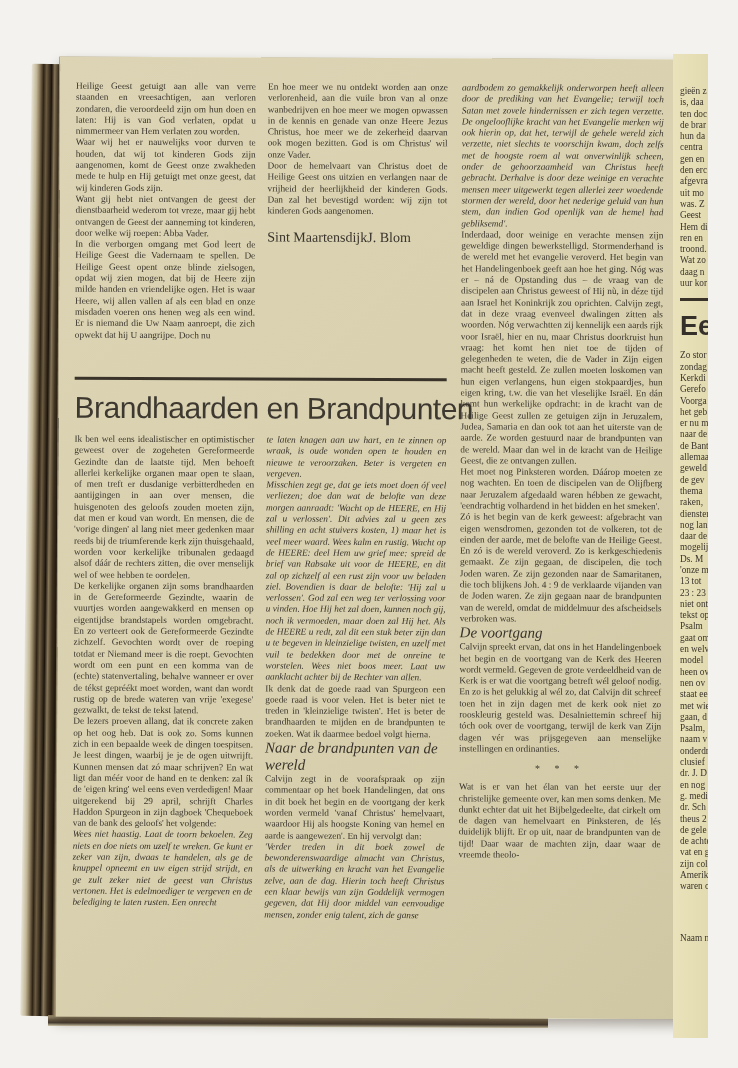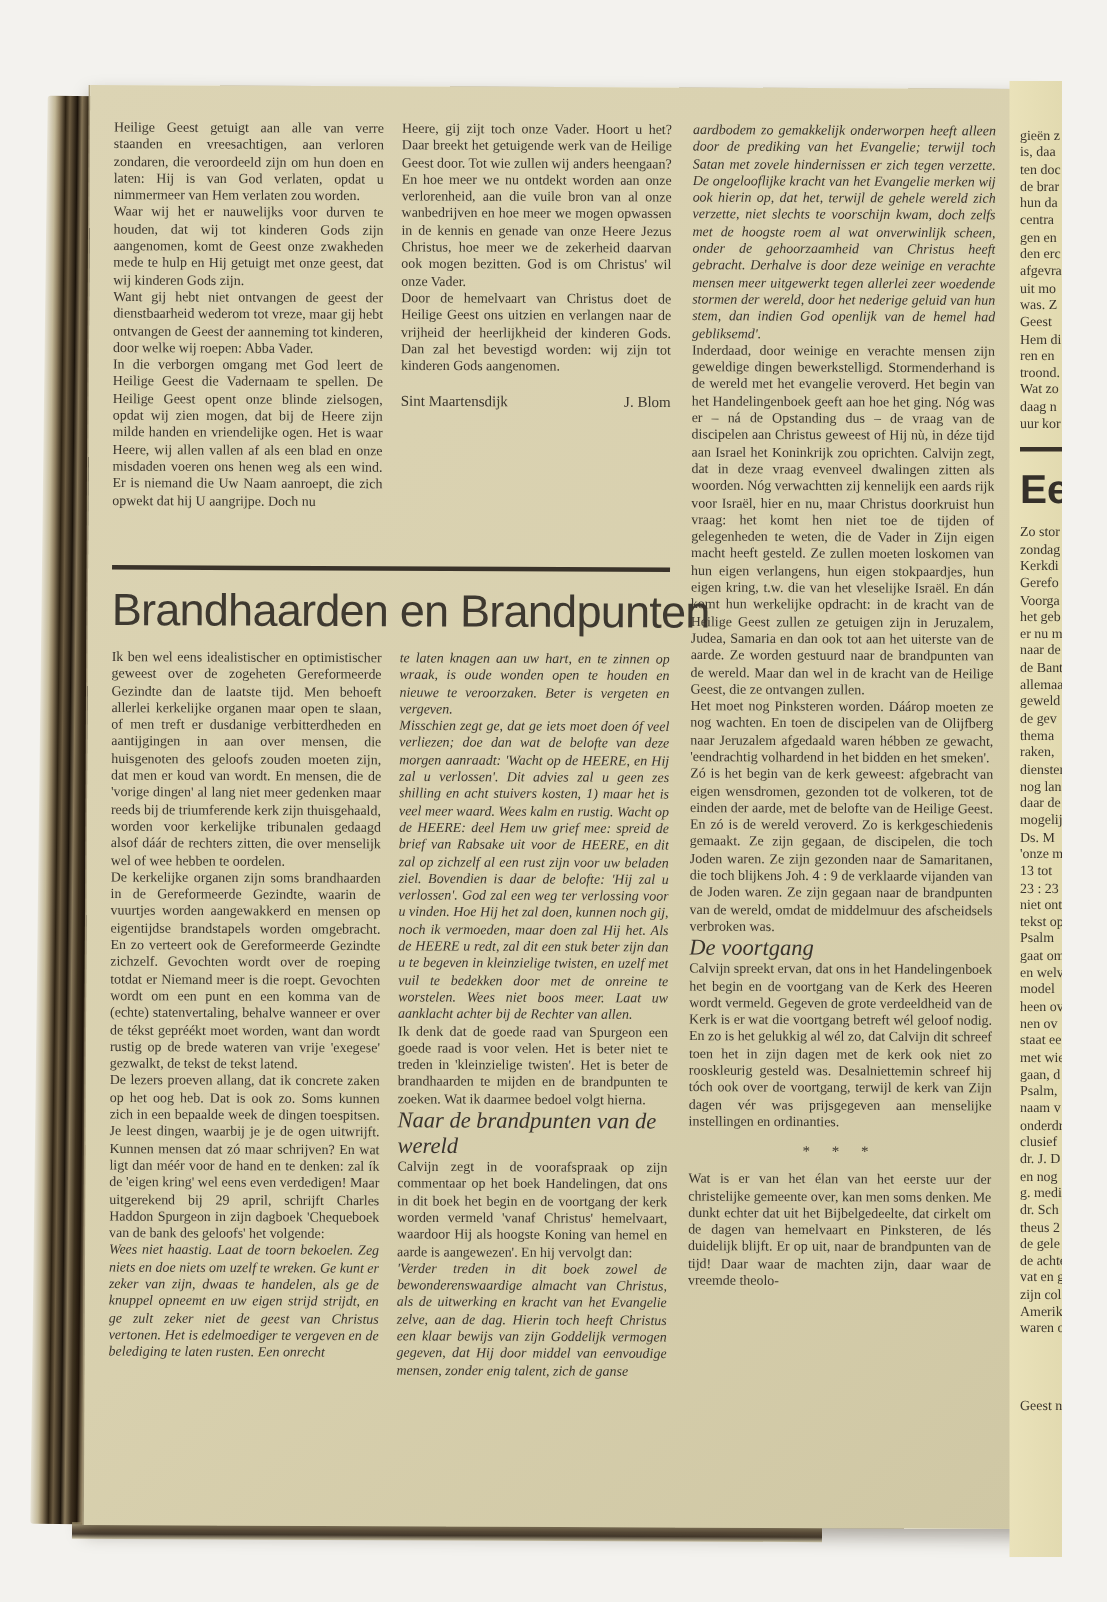--- a/index.html
+++ b/index.html
@@ -40,22 +40,22 @@
   .left-block{width:372px;}
   .right-col{width:202px;margin-left:14px;height:936px;overflow:hidden;}
 
   .top-row{display:flex;gap:12px;height:292px;overflow:hidden;}
   .colw{width:180px;}
 
   p.tx{font-size:9.3px;line-height:11.3px;text-align:justify;margin:0;}
   p.it{font-style:italic;}
   .gap{margin-top:10px;}
 
-  .sig-row{display:flex;justify-content:space-between;margin-top:12px;
-    font-size:10px;}
+  .sig-row{display:flex;justify-content:flex-start;margin-top:12px;
+    font-size:14px;}
   .toprule{width:372px;height:3px;background:#3a332a;margin-top:4px;}
 
   .headline{
     font-family:"Liberation Sans", sans-serif;
     font-size:30px;font-weight:400;color:#3e3930;
     margin:11px 0 9px 0;white-space:nowrap;letter-spacing:-0.5px;
   }
   .bottom-row{display:flex;gap:12px;height:566px;overflow:hidden;}
 
   .quote-box{border-top:1.2px solid #3a332a;border-bottom:1.2px solid #3a332a;
@@ -98,21 +98,20 @@
       <div class="left-block">
 
         <div class="top-row">
           <div class="colw">
             <p class="tx">Heilige Geest getuigt aan alle van verre staanden en vreesachtigen, aan verloren zondaren, die veroordeeld zijn om hun doen en laten: Hij is van God verlaten, opdat u nimmermeer van Hem verlaten zou worden.</p>
             <p class="tx">Waar wij het er nauwelijks voor durven te houden, dat wij tot kinderen Gods zijn aangenomen, komt de Geest onze zwakheden mede te hulp en Hij getuigt met onze geest, dat wij kinderen Gods zijn.</p>
             <p class="tx">Want gij hebt niet ontvangen de geest der dienstbaarheid wederom tot vreze, maar gij hebt ontvangen de Geest der aanneming tot kinderen, door welke wij roepen: Abba Vader.</p>
             <p class="tx">In die verborgen omgang met God leert de Heilige Geest die Vadernaam te spellen. De Heilige Geest opent onze blinde zielsogen, opdat wij zien mogen, dat bij de Heere zijn milde handen en vriendelijke ogen. Het is waar Heere, wij allen vallen af als een blad en onze misdaden voeren ons henen weg als een wind. Er is niemand die Uw Naam aanroept, die zich opwekt dat hij U aangrijpe. Doch nu</p>
           </div>
           <div class="colw">
-            <p class="tx">Heere, gij zijt toch onze Vader. Hoort u het? Daar breekt het getuigende werk van de Heilige Geest door. Tot wie zullen wij anders heengaan?</p>
             <p class="tx">En hoe meer we nu ontdekt worden aan onze verlorenheid, aan die vuile bron van al onze wanbedrijven en hoe meer we mogen opwassen in de kennis en genade van onze Heere Jezus Christus, hoe meer we de zekerheid daarvan ook mogen bezitten. God is om Christus' wil onze Vader.</p>
             <p class="tx">Door de hemelvaart van Christus doet de Heilige Geest ons uitzien en verlangen naar de vrijheid der heerlijkheid der kinderen Gods. Dan zal het bevestigd worden: wij zijn tot kinderen Gods aangenomen.</p>
             <div class="sig-row">
               <span>Sint Maartensdijk</span>
               <span>J. Blom</span>
             </div>
           </div>
         </div>
 
         <div class="toprule"></div>
@@ -221,16 +220,16 @@
         <div class="frag-line">g. medi</div>
         <div class="frag-line">dr. Sch</div>
         <div class="frag-line">theus 2</div>
         <div class="frag-line">de gele</div>
         <div class="frag-line">de achte</div>
         <div class="frag-line">vat en g</div>
         <div class="frag-line">zijn col</div>
         <div class="frag-line">Amerika</div>
         <div class="frag-line">waren o</div>
       </div>
-    <div class="frag-line rp-last">Geest n</div>
+    <div class="frag-line rp-last">Naam n</div>
   </div>
 
 </div>
 
 </body></html>

